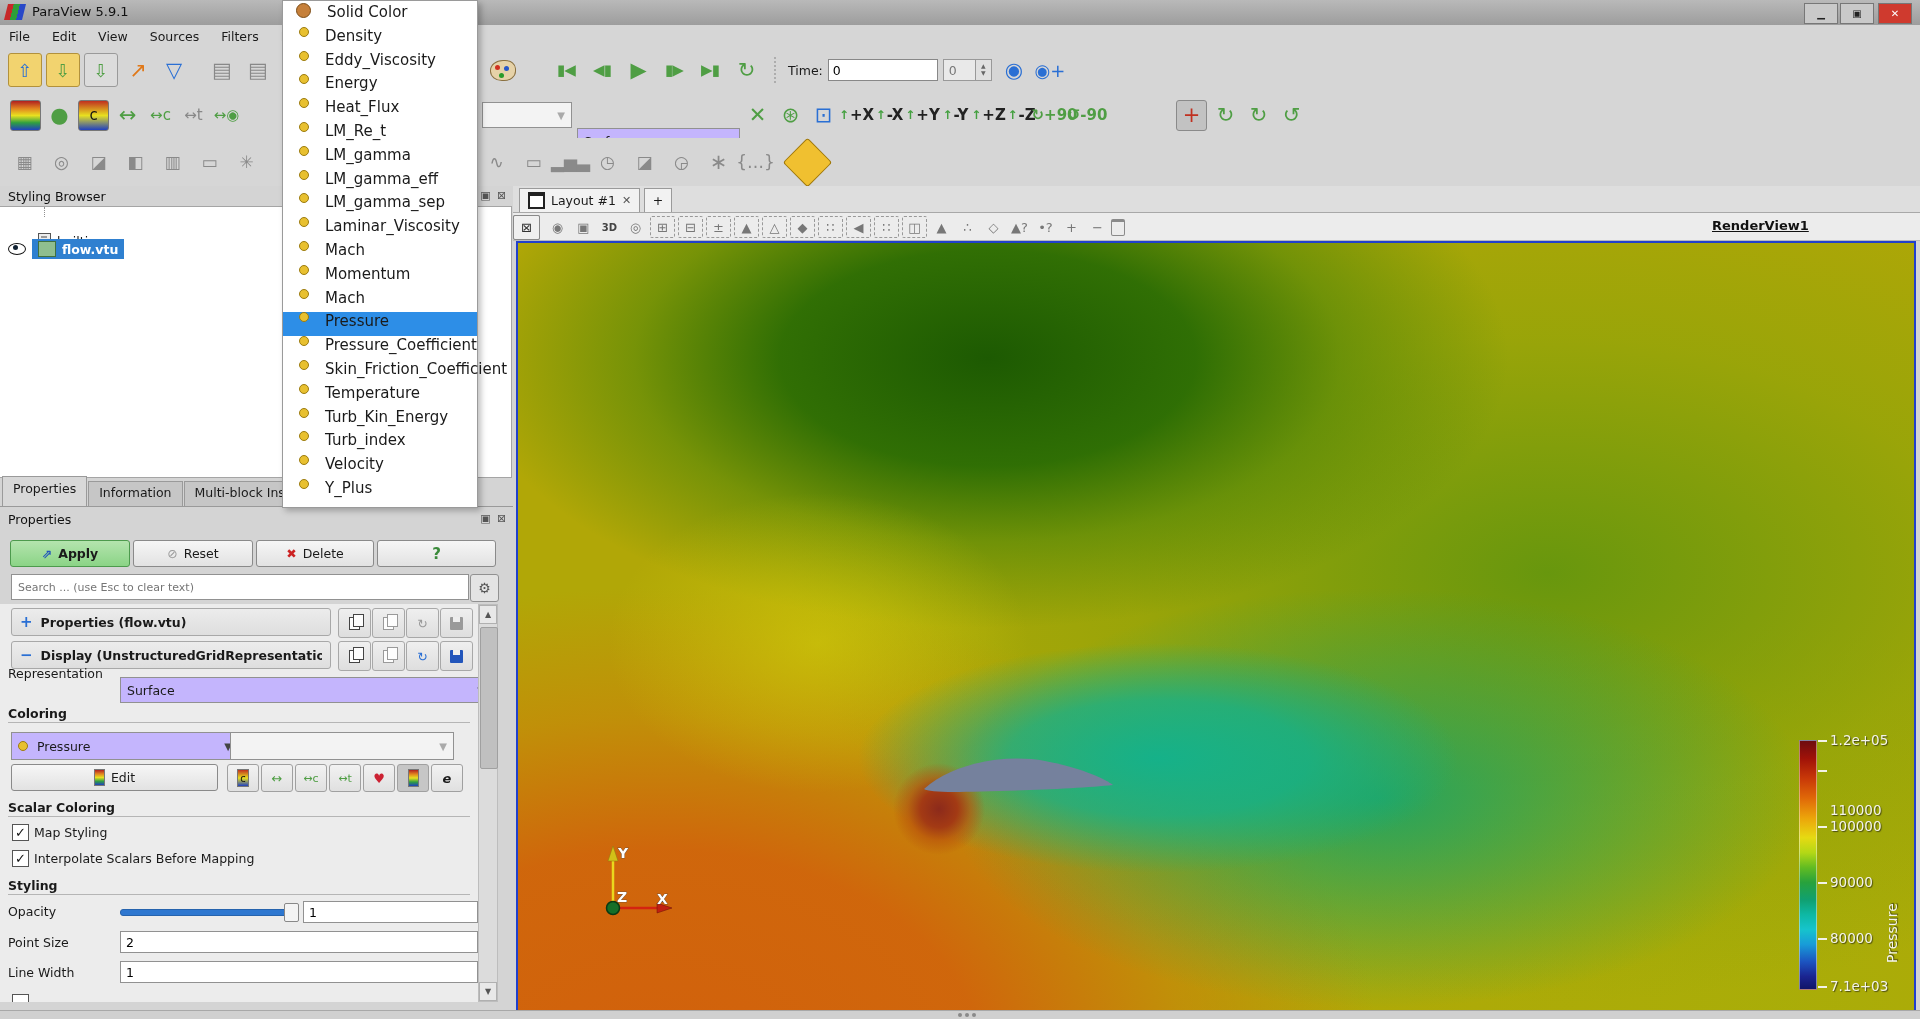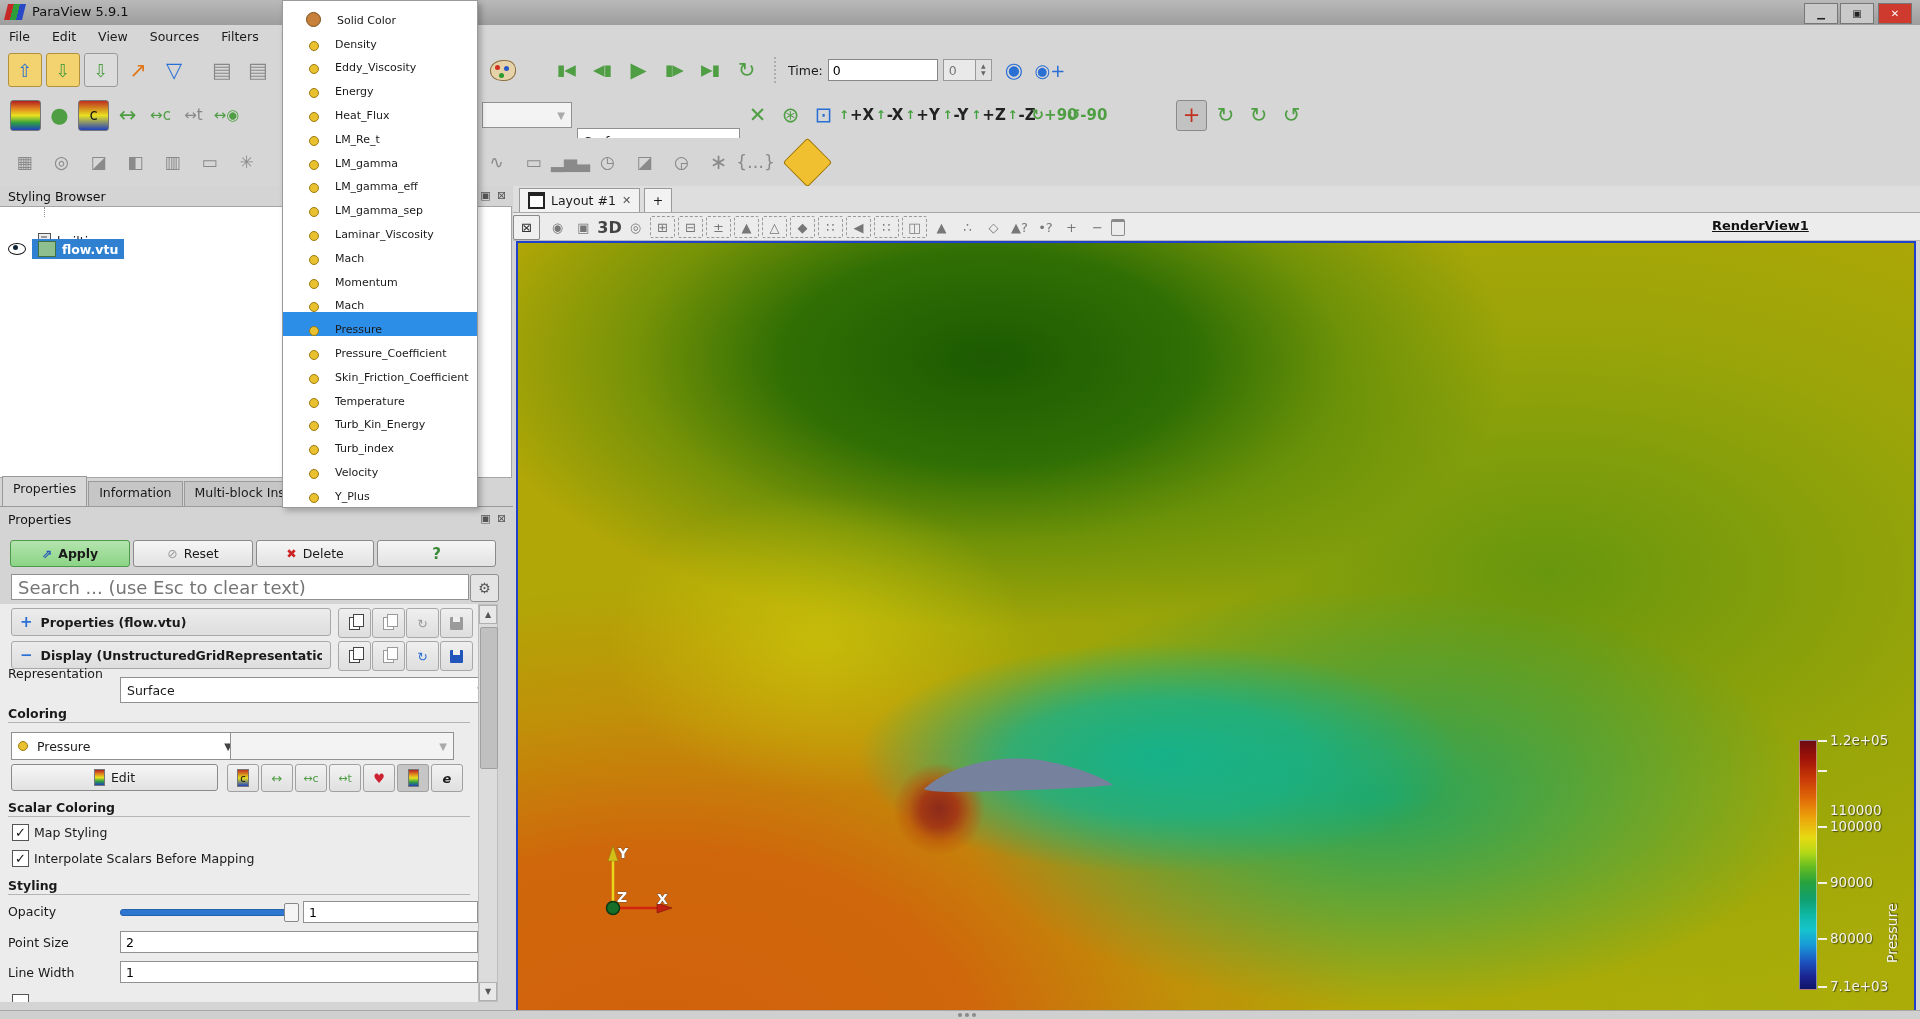--- a/index.html
+++ b/index.html
@@ -50,21 +50,21 @@
   .i-ruler{width:30px;height:11px;background:#f0c030;border:1px solid #a07808;transform:rotate(-45deg);}
   .time-wrap{display:flex;align-items:center;gap:5px;}
   .time-field{width:100px;height:20px;border:1px solid #888;background:#fff;font-size:12.5px;
     font-family:"DejaVu Sans",sans-serif;padding:0 4px;}
   .spinbox{display:flex;align-items:stretch;height:22px;}
   .spin-val{width:26px;background:#e9e9e9;border:1px solid #999;display:flex;align-items:center;
     padding-left:5px;color:#777;}
   .spin-arrows{width:15px;border:1px solid #999;border-left:none;background:#e0e0e0;display:flex;
     flex-direction:column;align-items:center;justify-content:center;font-size:6px;color:#666;line-height:1.1;}
   
-  .combo{height:24px;background:#ffffff;border:1px solid #919191;display:flex;align-items:center;
+  .combo{height:24px;background:#c4b5fd;border:1px solid #919191;display:flex;align-items:center;
     padding:0 6px;position:relative;font-size:12.5px;}
   .combo .arrow{position:absolute;right:6px;color:#444;font-size:10px;}
   .combo.disabled{background:#f3f3f3;color:#999;}
   .combo.disabled .arrow{color:#aaa;}
   
   .left{position:absolute;left:0;top:186px;width:513px;height:833px;background:#d4d4d4;}
   .dockhdr{position:absolute;left:0;width:513px;height:18px;font-size:12.5px;color:#111;}
   .dockhdr .t{position:absolute;left:8px;top:1px;}
   .dockbtn{position:absolute;top:0;width:15px;height:15px;font-size:11px;color:#555;
     display:flex;align-items:center;justify-content:center;}
@@ -85,21 +85,21 @@
     font-size:12.5px;margin-right:1px;white-space:nowrap;overflow:hidden;}
   .tab.active{background:#d8d8d8;height:25px;padding-top:4px;}
   .tab.clip{max-width:92px;}
   .btnrow{position:absolute;left:0;top:354px;width:513px;height:28px;}
   .pbtn{position:absolute;top:0;height:27px;border:1px solid #8a8a8a;border-radius:3px;
     background:linear-gradient(180deg,#f6f6f6,#e2e2e2);display:flex;align-items:center;justify-content:center;
     gap:6px;font-size:12.5px;box-sizing:border-box;}
   .pbtn.apply{background:linear-gradient(180deg,#b4e4ae,#8bd486);border-color:#4d9a4d;font-weight:bold;}
   .searchrow{position:absolute;left:0;top:388px;width:513px;height:26px;}
   .search-input{position:absolute;left:11px;top:0;width:444px;height:24px;border:1px solid #919191;
-    background:#fff;font-size:18px;color:#777;padding:0 6px;font-family:"DejaVu Sans",sans-serif;}
+    background:#fff;font-size:11px;color:#777;padding:0 6px;font-family:"DejaVu Sans",sans-serif;}
   .gearbtn{position:absolute;left:470px;top:0;width:27px;height:26px;border:1px solid #919191;
     background:#e4e4e4;display:flex;align-items:center;justify-content:center;color:#555;font-size:14px;border-radius:3px;}
   .scrollarea{position:absolute;left:0;top:418px;width:478px;height:398px;background:#ececec;overflow:hidden;}
   .grouphdr{position:absolute;left:11px;width:320px;height:28px;border:1px solid #a8a8a8;border-radius:3px;
     background:linear-gradient(180deg,#ececec,#dedede);display:flex;align-items:center;gap:8px;
     padding:0 8px;font-weight:bold;font-size:12.5px;box-sizing:border-box;}
   .plusminus{color:#2a6fd4;font-weight:bold;font-size:15px;}
   .gbtn{position:absolute;width:31px;height:28px;border:1px solid #a8a8a8;border-radius:3px;
     background:linear-gradient(180deg,#efefef,#dedede);display:flex;align-items:center;justify-content:center;}
   .i-copy{width:9px;height:11px;border:1px solid currentColor;background:#fdfdfd;position:relative;}
@@ -133,21 +133,21 @@
     border-bottom:1px solid #a8a8a8;box-sizing:border-box;}
   .laytab{position:absolute;top:2px;height:24px;border:1px solid #9a9a9a;border-bottom:none;background:#f2f2f2;
     display:flex;align-items:center;gap:6px;padding:0 8px;font-size:12.5px;box-sizing:border-box;}
   .laytab .wicon{width:13px;height:11px;border:2px solid #222;border-top-width:4px;background:#fff;}
   .laytab .x{font-size:11px;color:#555;}
   .vtbar{position:absolute;left:0;top:27px;width:1407px;height:28px;background:#ececec;
     border-bottom:1px solid #bbb;box-sizing:border-box;}
   .vti{width:25px;height:24px;display:inline-flex;align-items:center;justify-content:center;
     font-size:13px;color:#777;border-radius:2px;position:relative;}
   .vti.dash{border:1px dashed #999;width:23px;height:20px;margin:0 1px;}
-  .vti.txt{font-weight:bold;color:#444;font-size:16px;}
+  .vti.txt{font-weight:bold;color:#444;font-size:10px;}
   .i-trash{width:12px;height:13px;border:1.5px solid #8a8a8a;border-top:3.5px solid #8a8a8a;border-radius:2px;}
   .rv-label{position:absolute;left:1199px;top:5px;font-weight:bold;text-decoration:underline;font-size:13px;color:#111;}
   .rvb{position:absolute;top:2px;width:25px;height:23px;border:1px solid #8a8a8a;border-radius:2px;
     background:#f0f0f0;display:flex;align-items:center;justify-content:center;font-size:13px;color:#333;}
   .vpborder{position:absolute;left:3px;top:55px;width:1400px;height:771px;border:2px solid #2140cc;box-sizing:border-box;}
   .viewport{position:absolute;left:0;top:0;width:1396px;height:767px;overflow:hidden;
     background-color:#b1a707;
     background-image:
       radial-gradient(circle 46px at 421px 566px, #8c2a1b 0%, #a33a14 40%, rgba(184,78,12,.6) 68%, rgba(184,78,12,0) 100%),
       radial-gradient(ellipse 300px 115px at 640px 515px, rgba(17,178,142,.95) 0%, rgba(17,178,142,.75) 50%, rgba(17,178,142,0) 100%),
@@ -163,21 +163,21 @@
     background:linear-gradient(180deg,#6e0c10 0%,#a01208 7%,#c83808 15%,#e06808 23%,#eca40a 31%,#e6da12 39%,
       #b4d816 45%,#62bc22 51%,#28a23c 57%,#10a070 64%,#0eb8a4 70%,#16c4cc 76%,#189cd8 82%,#1c54c0 89%,#1a2490 95%,#101468 100%);}
   .cbt{position:absolute;left:1300px;width:9px;height:2px;background:#f2f2e8;}
   .cbl{position:absolute;left:1312px;color:#f4f4ea;font-size:13.5px;text-shadow:1px 1px 1px rgba(40,40,20,.7);}
   .cbtitle{position:absolute;left:1366px;top:580px;height:140px;color:#f4f4ea;font-size:14px;
     writing-mode:vertical-rl;transform:rotate(180deg);text-shadow:1px 1px 1px rgba(40,40,20,.7);}
   
   .fmenu{position:absolute;left:282px;top:0;width:196px;height:508px;background:#fff;
     border:1px solid #9a9a9a;box-shadow:3px 3px 6px rgba(0,0,0,.25);z-index:99;box-sizing:border-box;
     padding-top:2px;}
-  .fm-item{height:23.8px;display:flex;align-items:flex-end;font-size:11px;padding-left:10px;}
+  .fm-item{height:23.8px;display:flex;align-items:flex-start;font-size:15px;}
   .fm-dot{width:8px;height:8px;border-radius:50%;background:#e8c030;border:1px solid #9c7c10;
     margin-left:16px;flex-shrink:0;}
   .fm-dot.solid{width:13px;height:13px;background:#c6803a;border-color:#7c4c16;margin-left:13px;}
   .fm-label{margin-left:16px;white-space:nowrap;}
   .fm-item.sel{background:#2d8ee7;}
   
   .statusstrip{position:absolute;left:0;bottom:0;width:1920px;height:8px;background:#d0d0d0;border-top:1px solid #a8a8a8;}
   .splitdots{position:absolute;left:958px;top:2px;width:4px;height:4px;background:#8a8a8a;border-radius:50%;
     box-shadow:7px 0 0 #8a8a8a,14px 0 0 #8a8a8a;}
 </style>

